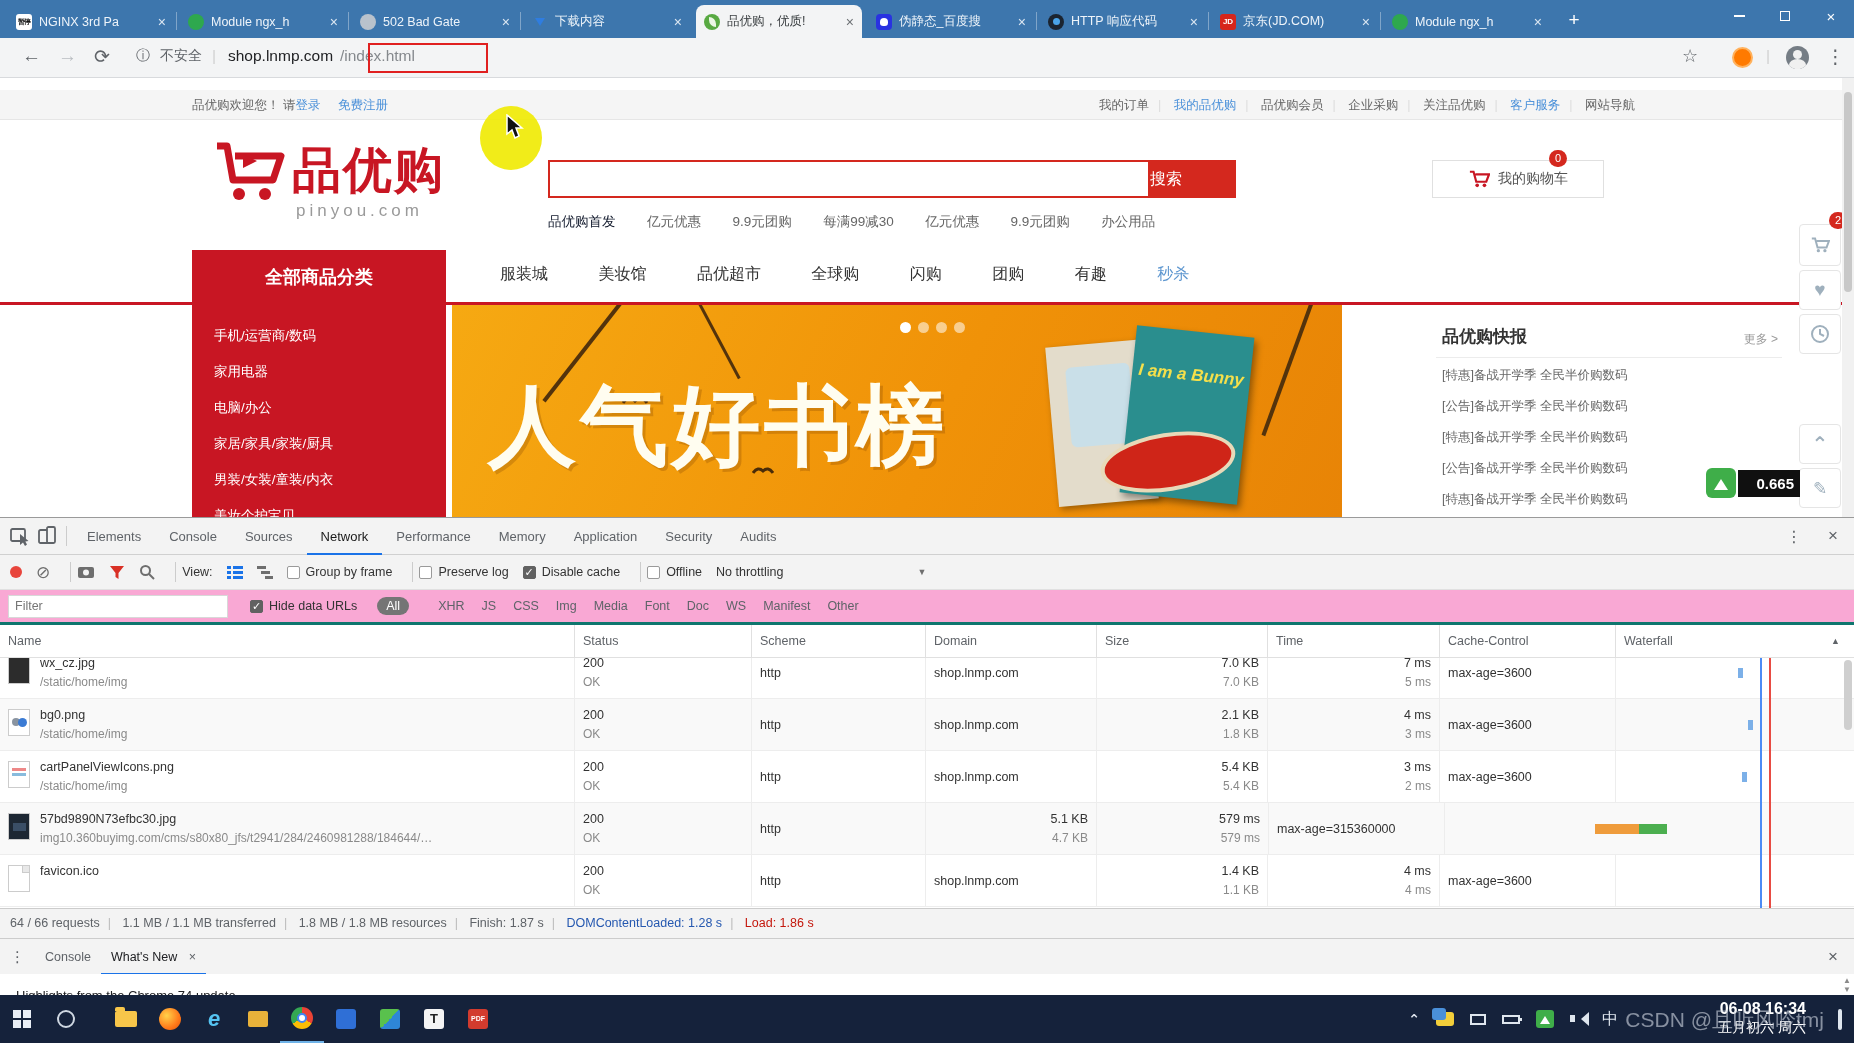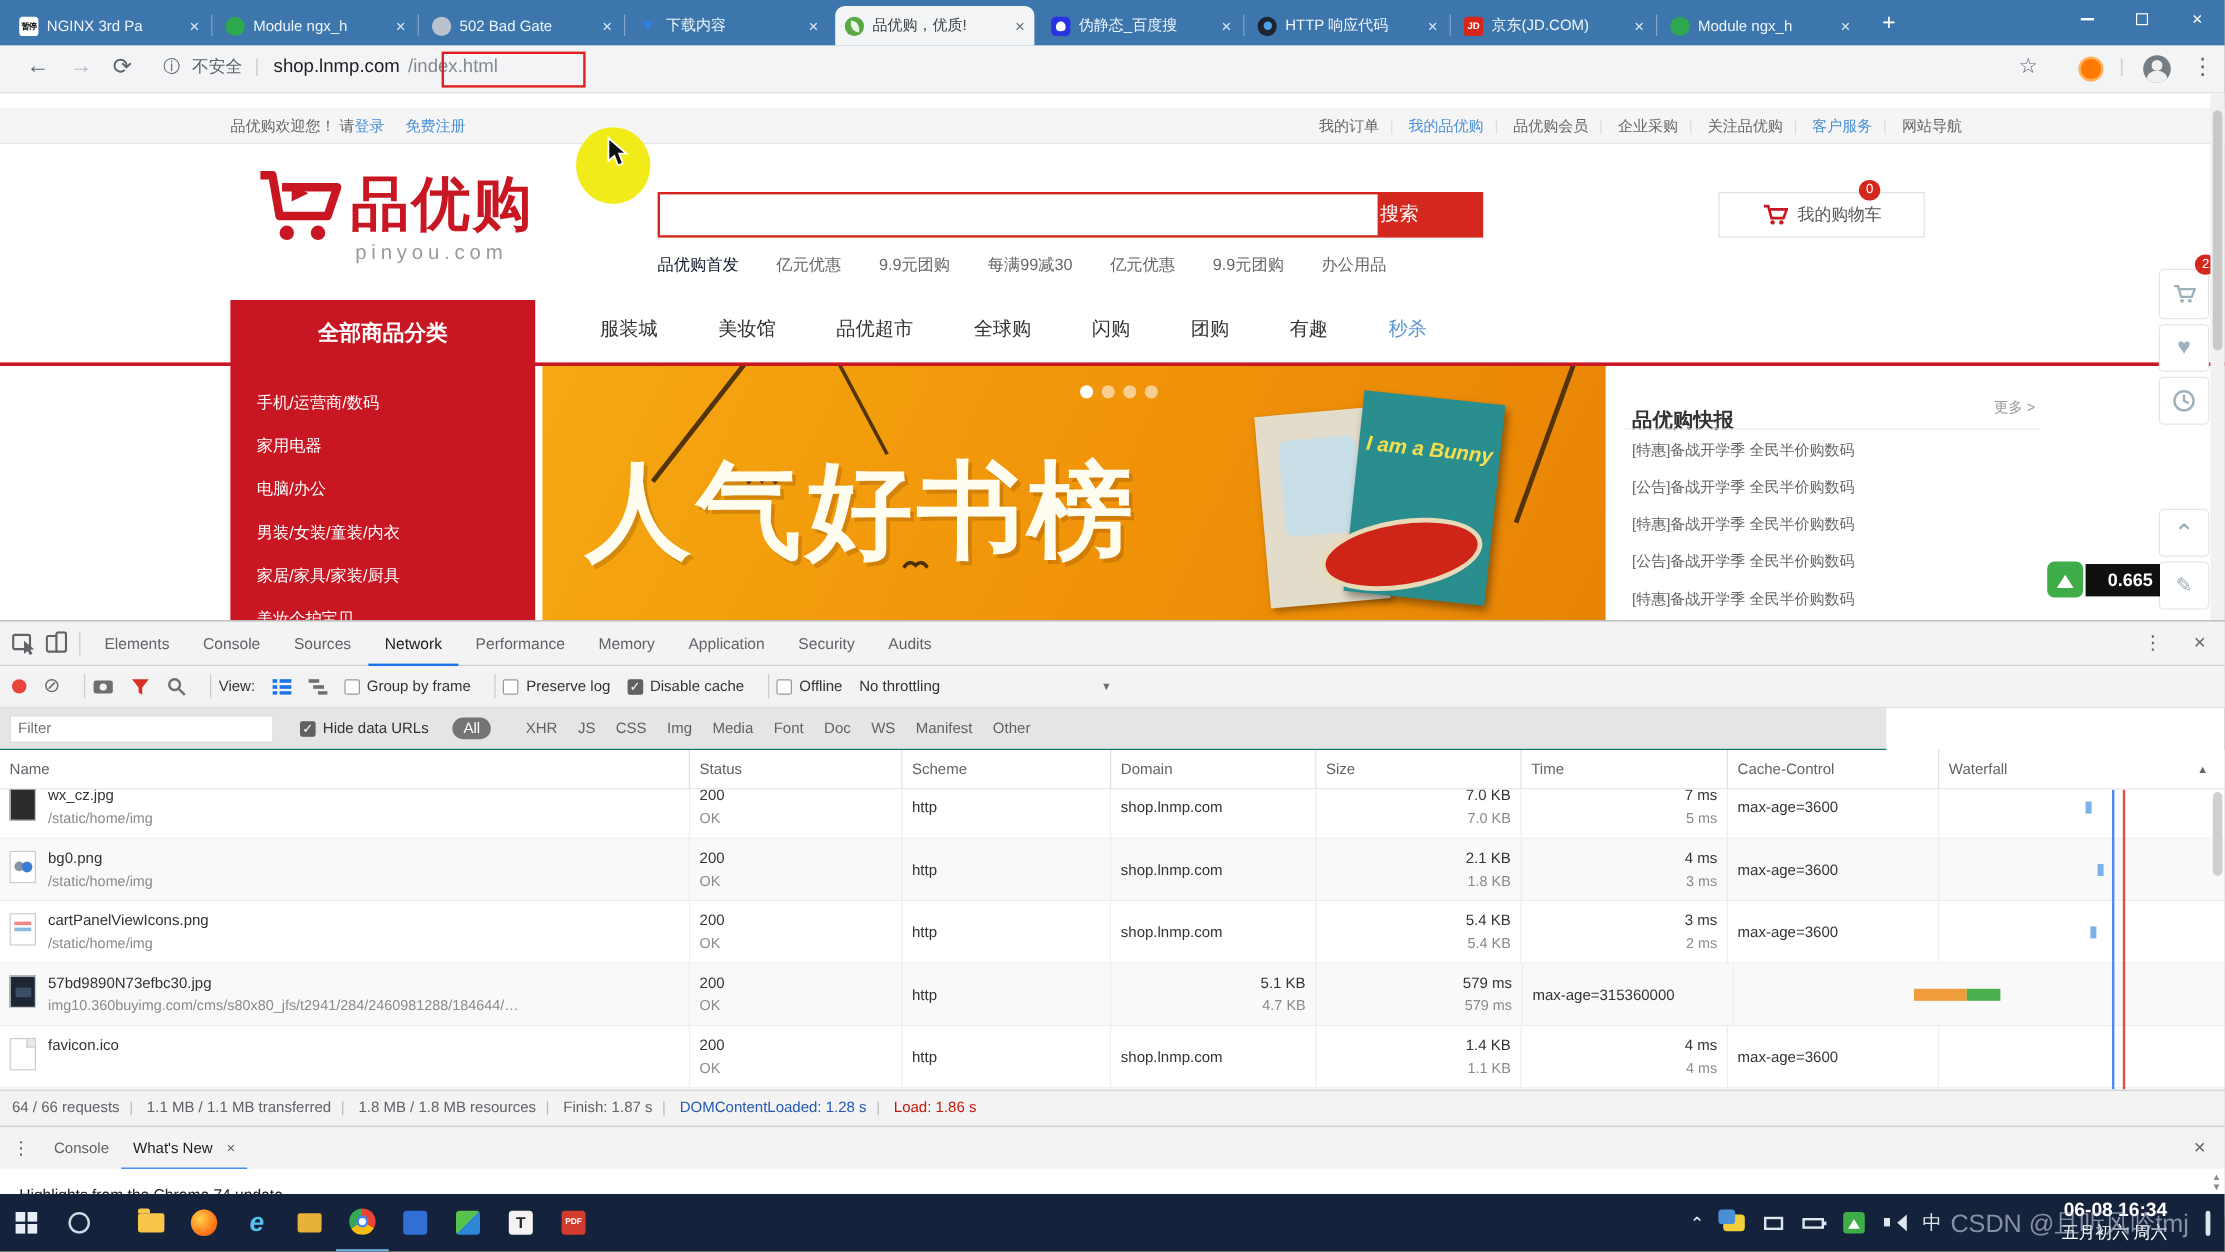--- a/index.html
+++ b/index.html
@@ -67,21 +67,21 @@
   #banner{position:absolute;left:452px;top:227px;width:890px;height:212px;background:linear-gradient(115deg,#f6a912 0%,#f09208 55%,#e88406 100%);overflow:hidden}
   #bheadline{position:absolute;left:36px;top:62px;font-size:88px;font-weight:bold;color:#fffdf0;text-shadow:3px 3px 0 rgba(120,60,0,.25);letter-spacing:4px}
   .branch{position:absolute;background:#53330c}
   #bookwhite{position:absolute;left:600px;top:38px;width:100px;height:160px;background:#e3dccb;transform:rotate(-5deg);box-shadow:2px 3px 6px rgba(0,0,0,.35)}
   #bookwhite i{position:absolute;left:18px;top:22px;width:64px;height:80px;background:#c9dfe8;border-radius:6px}
   #bookteal{position:absolute;left:676px;top:26px;width:118px;height:168px;background:#2a8e8e;transform:rotate(6deg);box-shadow:3px 4px 7px rgba(0,0,0,.4);text-align:center;padding-top:34px}
   #bookteal span{color:#f5e04b;font-weight:bold;font-style:italic;font-size:17px}
   #plate{position:absolute;left:648px;top:128px;width:136px;height:58px;background:#cf2518;border-radius:50%;transform:rotate(-9deg);border:4px solid #e8d9b8}
   .dot{width:11px;height:11px;border-radius:50%;background:rgba(255,255,255,.55);display:inline-block;margin-right:7px}
   .dot.on{background:#fff}
-  #news{position:absolute;left:1338px;top:227px;width:374px;height:212px;background:#fff;padding:34px 14px 0 22px}
+  #news{position:absolute;left:1420px;top:227px;width:374px;height:212px;background:#fff;padding:20px 14px 0 22px}
   #newstitle{font-size:17px;font-weight:bold;color:#333}
   #newsmore{position:absolute;right:16px;top:26px;font-size:12px;color:#999}
   #newshr{position:absolute;left:16px;right:12px;top:52px;height:1px;background:#ececec}
   .newsitem{position:absolute;left:22px;font-size:12.5px;color:#666;white-space:nowrap}
   .fltbtn{position:absolute;left:1799px;width:42px;background:#fff;border:1px solid #e5e5e5;border-radius:4px;display:flex;align-items:center;justify-content:center;color:#9fb0bd}
   #speedbox{position:absolute;left:1738px;top:392px;width:62px;height:27px;background:#101010;color:#fff;font-weight:bold;font-size:15px;text-align:right;line-height:27px;padding-right:6px}
   #speedicon{position:absolute;left:1706px;top:390px;width:30px;height:30px;background:#3fae49;border-radius:6px;display:flex;align-items:center;justify-content:center}
   #speedicon i{width:0;height:0;border:7px solid transparent;border-bottom:11px solid #fff;margin-top:-5px}
   #pgscroll{position:absolute;left:1842px;top:0;width:12px;height:439px;background:#f1f1f1}
   #pgthumb{position:absolute;left:1844px;top:14px;width:8px;height:200px;background:#c8c8c8;border-radius:4px}
@@ -90,21 +90,21 @@
   #dt-tabs{position:absolute;left:0;top:0;width:1854px;height:37px;background:#f3f3f3;border-bottom:1px solid #d0d0d0;display:flex;align-items:center}
   .dtab{padding:0 14px;height:37px;line-height:37px;color:#5f6368;font-size:13px}
   .dtab.active{color:#1a1a1a;border-bottom:2px solid #1a73e8}
   .dsep{width:1px;height:20px;background:#ccc;margin:0 6px}
   #dt-toolbar{position:absolute;left:0;top:37px;width:1854px;height:35px;background:#f3f3f3;border-bottom:1px solid #e0e0e0;display:flex;align-items:center;padding-left:10px}
   .tbgap{margin-right:14px;display:flex;align-items:center}
   .reddot{width:12px;height:12px;border-radius:50%;background:#e8453c}
   .cb{width:13px;height:13px;border:1px solid #9a9a9a;border-radius:2px;background:#fff;display:inline-flex;align-items:center;justify-content:center;margin-right:6px;font-size:11px;color:#fff}
   .cb.on{background:#616161;border-color:#616161}
   .cblabel{color:#333;font-size:12.5px}
-  #dt-filterrow{position:absolute;left:0;top:72px;width:1572px;height:35px;background:#e5e5e5;border-bottom:1px solid #0f766e;display:flex;align-items:center;padding-left:8px}
+  #dt-filterrow{position:absolute;left:0;top:72px;width:1854px;height:35px;background:#f9a8d4;border-bottom:3px solid #0f766e;display:flex;align-items:center;padding-left:8px}
   #filterinput{width:220px;height:23px;border:1px solid #d8d8d8;background:#fff;font-size:12.5px;padding:0 6px;color:#333;margin-right:22px}
   .typepill{color:#5f6368;margin-right:17px;font-size:12.5px}
   .typepill.on{background:#757575;color:#fff;border-radius:10px;padding:2px 9px}
   .hcell{height:33px;line-height:33px;border-right:1px solid #e0e0e0;padding-left:8px;color:#5f6368;font-size:12.5px;overflow:hidden;white-space:nowrap}
   #dt-header{position:absolute;left:0;top:107px;width:1854px;height:33px;background:#fff;border-bottom:1px solid #e0e0e0;display:flex}
   #dt-rows{position:absolute;left:0;top:140px;width:1854px;height:250px;overflow:hidden}
   .nrow{position:relative;width:1854px;height:52px;display:flex;border-bottom:1px solid #ededed;background:#fff}
   .nrow.alt{background:#f9f9f9}
   .ncell{border-right:1px solid #ededed;padding:6px 8px;overflow:hidden;white-space:nowrap}
   .c-name{width:575px;display:flex}
@@ -319,22 +319,22 @@
       <span class="navitem">团购</span>
       <span class="navitem">有趣</span>
       <span class="navitem blue">秒杀</span>
     </div>
     <div id="redline"></div>
 
     <div id="sidebar">
       <div class="sbitem">手机/运营商/数码</div>
       <div class="sbitem">家用电器</div>
       <div class="sbitem">电脑/办公</div>
+      <div class="sbitem">家居/家具/家装/厨具</div>
       <div class="sbitem">男装/女装/童装/内衣</div>
-      <div class="sbitem">家居/家具/家装/厨具</div>
       <div class="sbitem">美妆个护宝贝</div>
     </div>
 
     <div id="banner">
       <div class="branch" style="left:130px;top:-20px;width:4px;height:130px;transform:rotate(38deg)"></div>
       <div class="branch" style="left:260px;top:-30px;width:3px;height:110px;transform:rotate(-28deg)"></div>
       <div class="branch" style="left:835px;top:-15px;width:4px;height:150px;transform:rotate(20deg)"></div>
       <svg class="abs" style="left:170px;top:88px" width="26" height="12">
           <path d="M1 10 Q7 1 13 8 Q19 1 25 10" fill="none" stroke="#4a2c08" stroke-width="3"></path>
         </svg>

